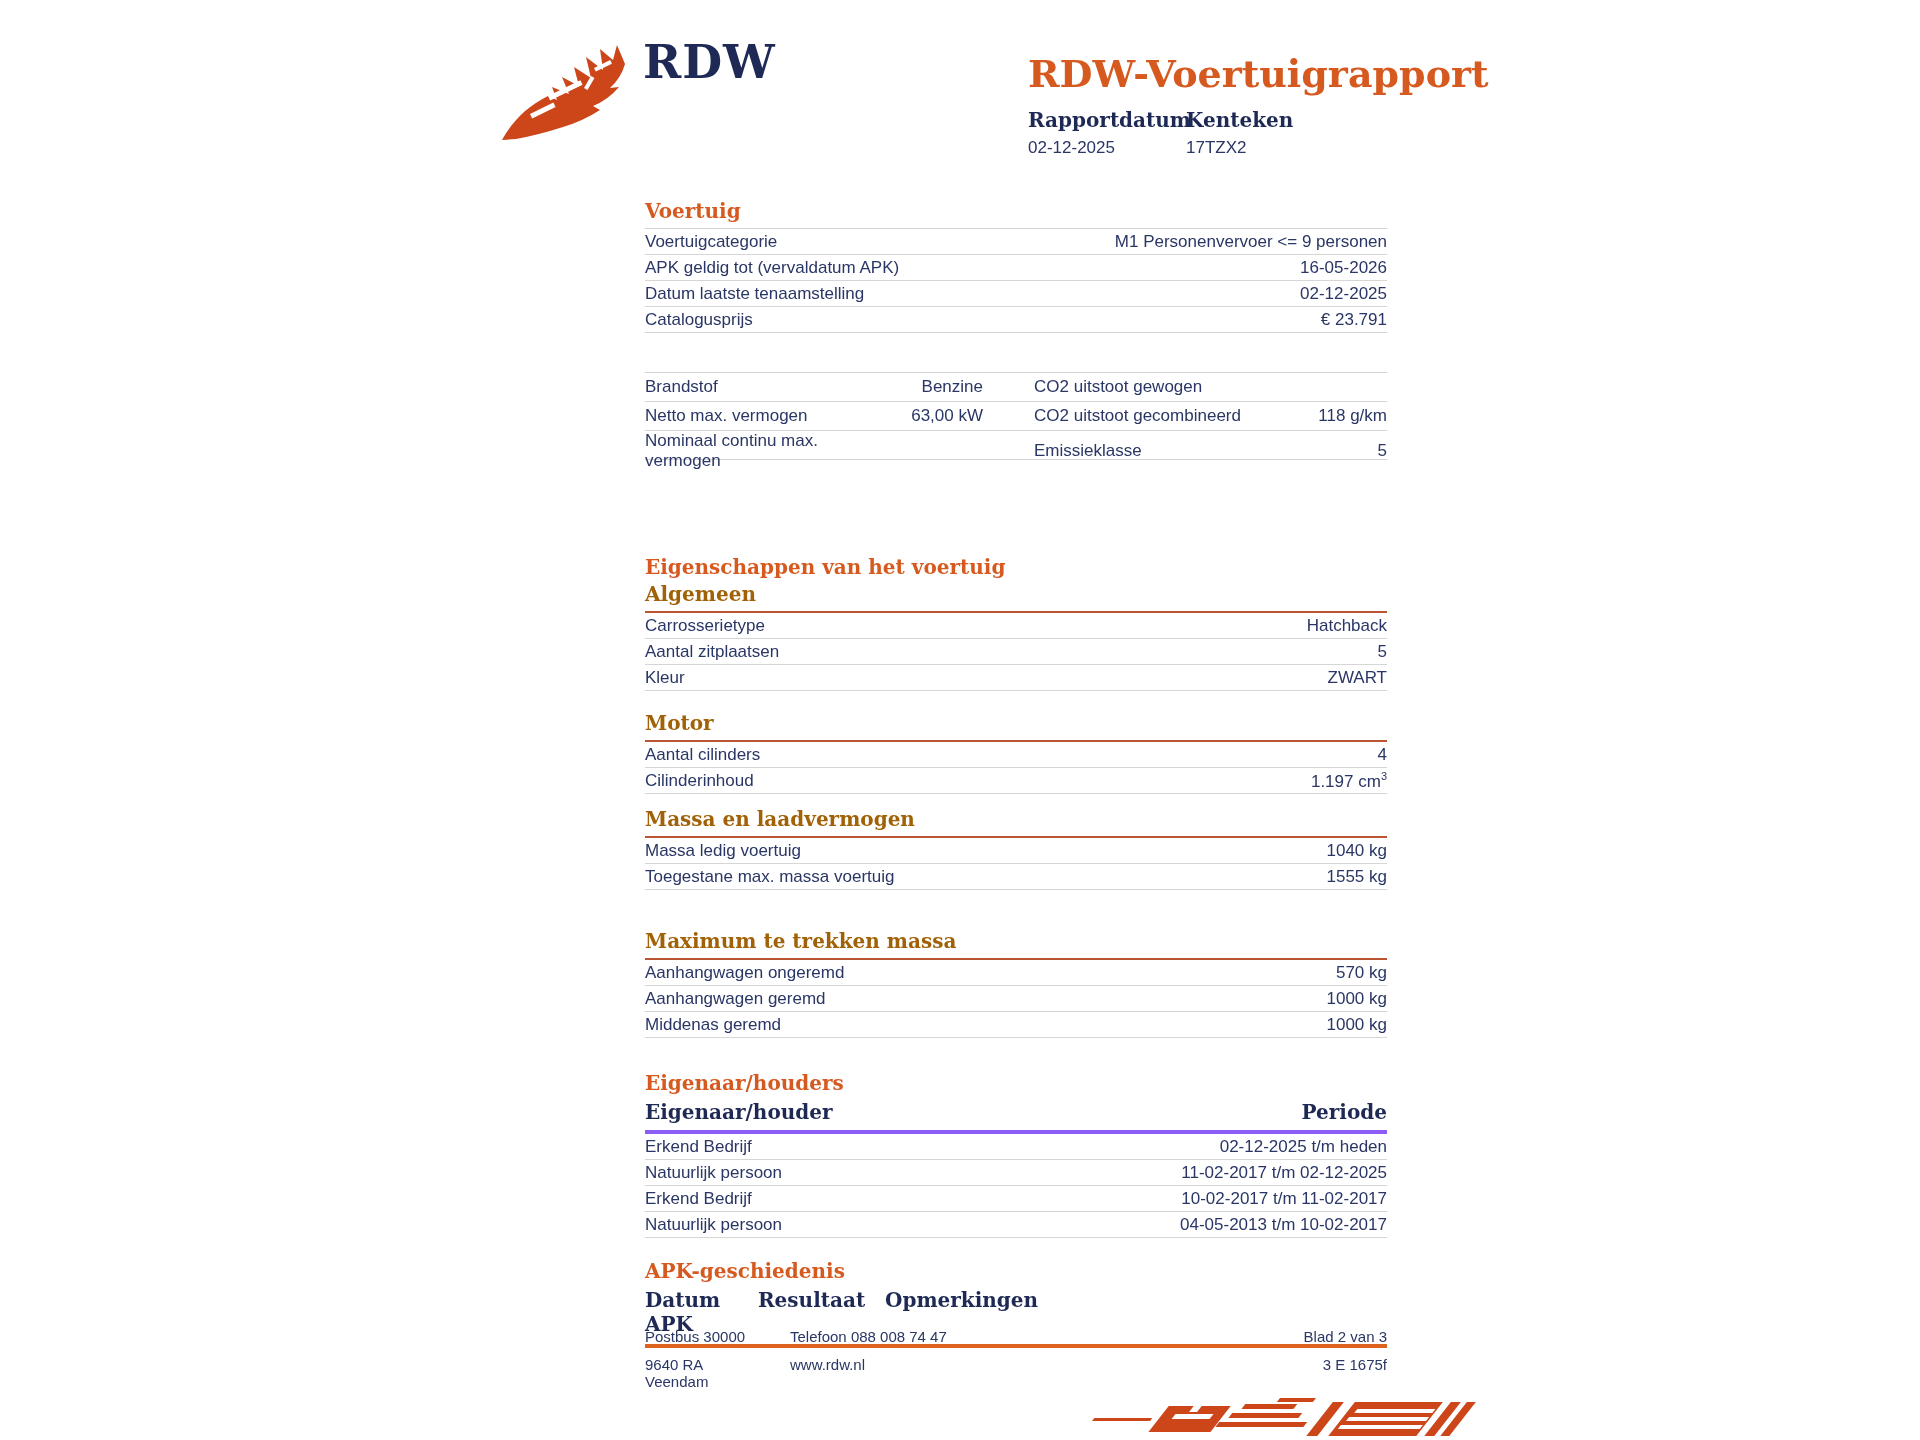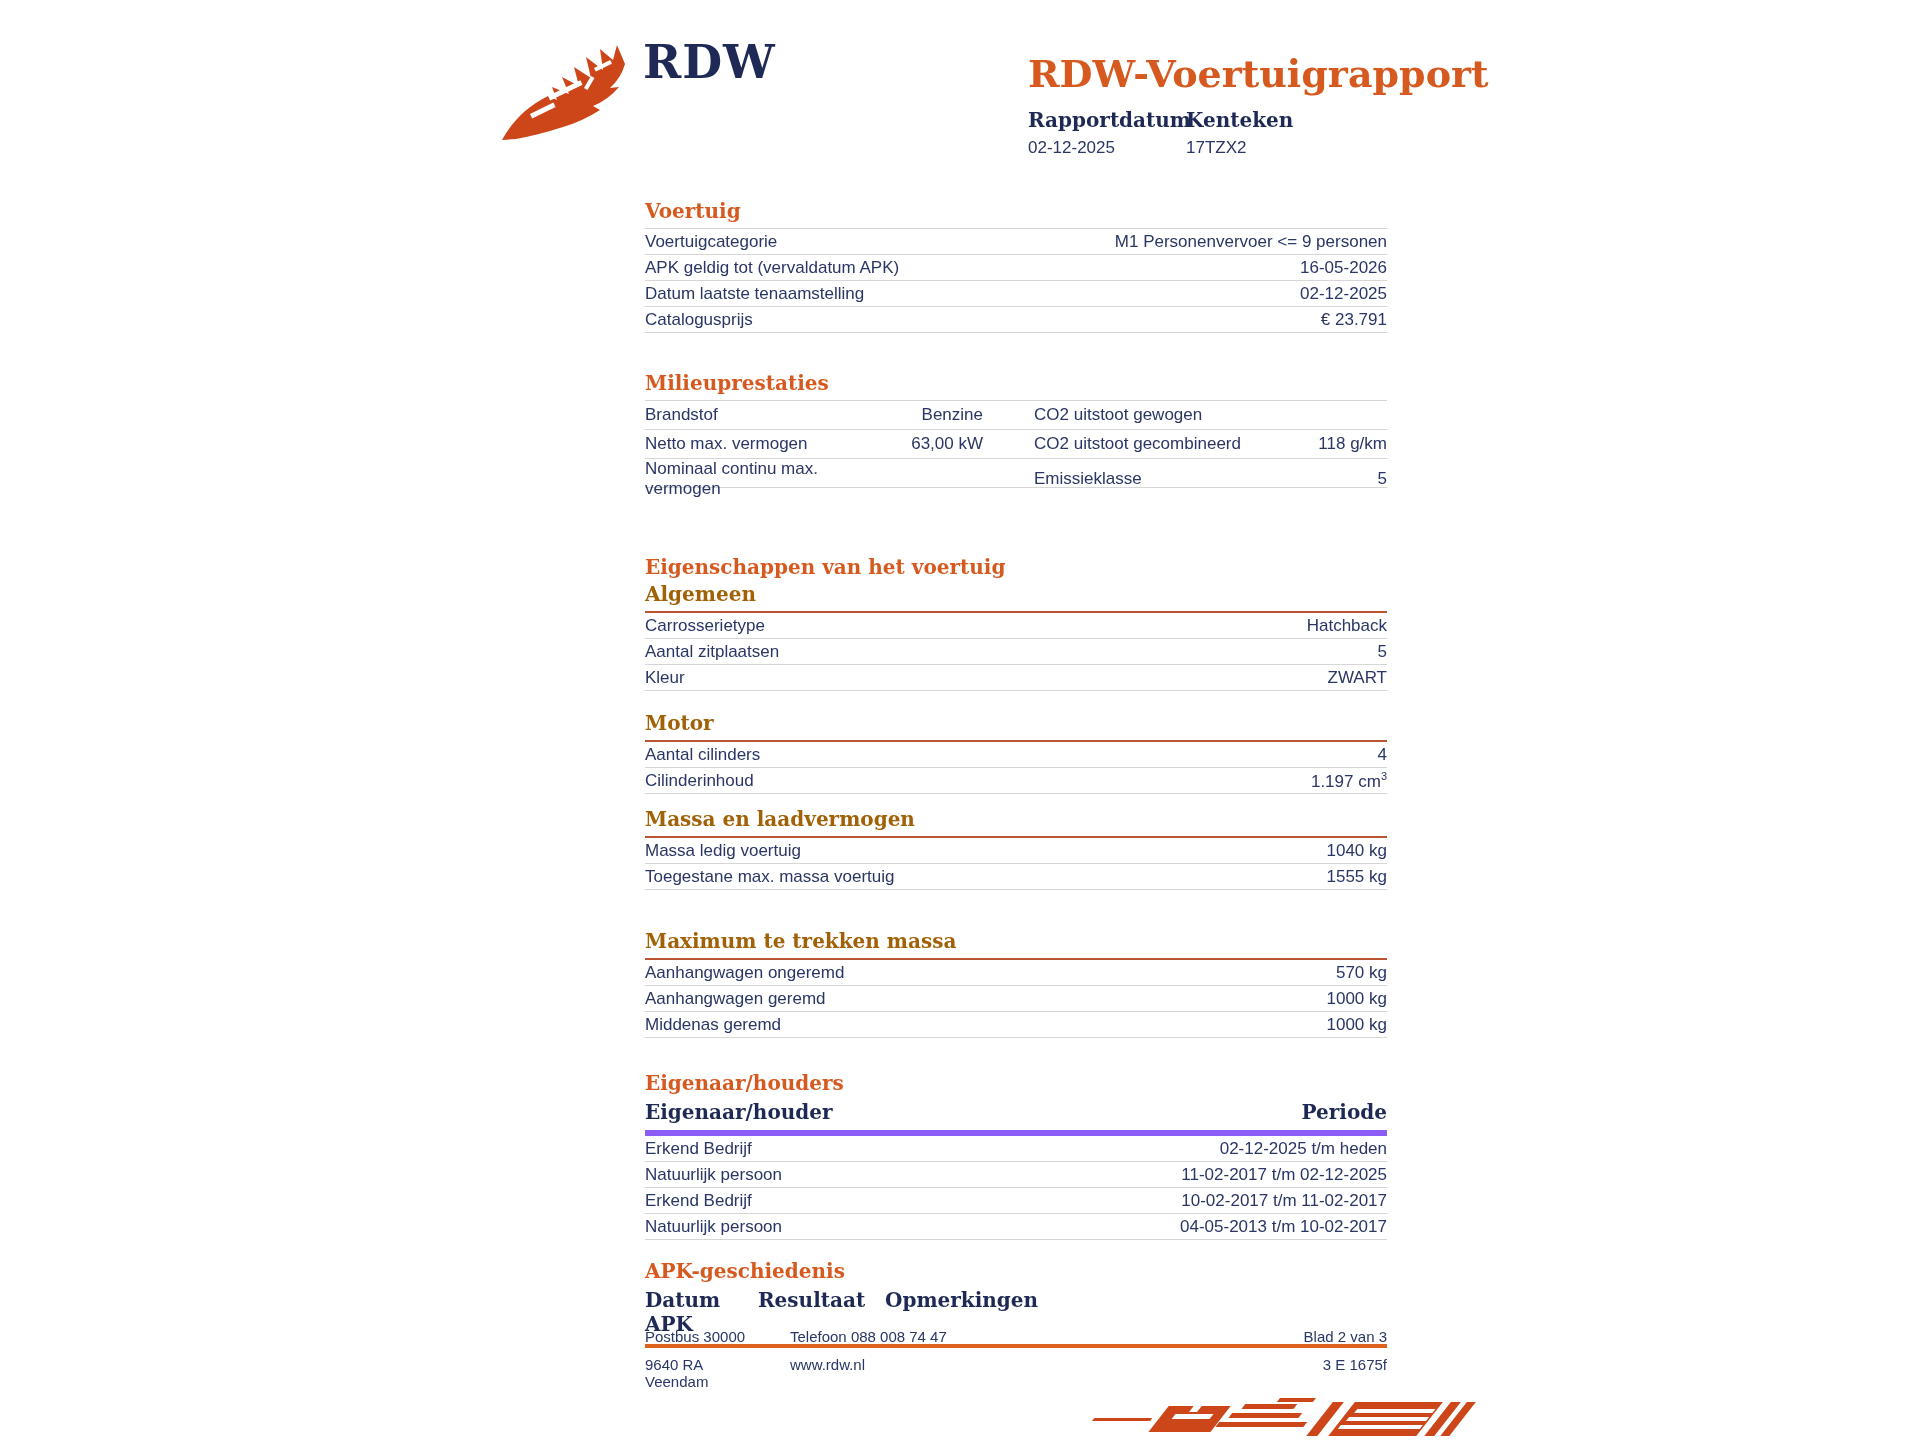--- a/index.html
+++ b/index.html
@@ -58,21 +58,21 @@
   #sub-motor{top:712px;}
   #sub-massa{top:808px;}
   #sub-trekken{top:930px;}
   #sec-eigenaar{top:1072px;}
   #sec-apk{top:1260px;}
 
   
   .owner-head{
     display:flex;justify-content:space-between;align-items:flex-end;
     font-family:"DejaVu Serif",serif;font-weight:bold;font-size:20px;color:#1e2a55;
-    padding-bottom:6px;border-bottom:6px solid #8b5cf6;gap:34px;
+    padding-bottom:6px;border-bottom:4px solid #8b5cf6;gap:34px;
   }
 
   
   .apk-head{
     display:grid;grid-template-columns:113px 127px auto;
     font-family:"DejaVu Serif",serif;font-weight:bold;font-size:20px;color:#1e2a55;
     padding-bottom:8px;border-bottom:4px solid #dd621e;
   }
 
   
@@ -127,21 +127,20 @@
       <span class="val">02-12-2025</span>
     </div>
     <div class="row">
       <span class="lbl">Catalogusprijs</span>
       <span class="val">€ 23.791</span>
     </div>
   </div>
 </section>
 
 <section id="sec-milieu" class="abs sec">
-  <h2 class="sec-title">Milieuprestaties</h2>
   <div class="tbl-topline">
     <div class="mrow">
       <span>Brandstof</span>
       <span class="mv">Benzine</span>
       <span></span>
       <span>CO2 uitstoot gewogen</span>
       <span class="mv"></span>
     </div>
     <div class="mrow">
       <span>Netto max. vermogen</span>

